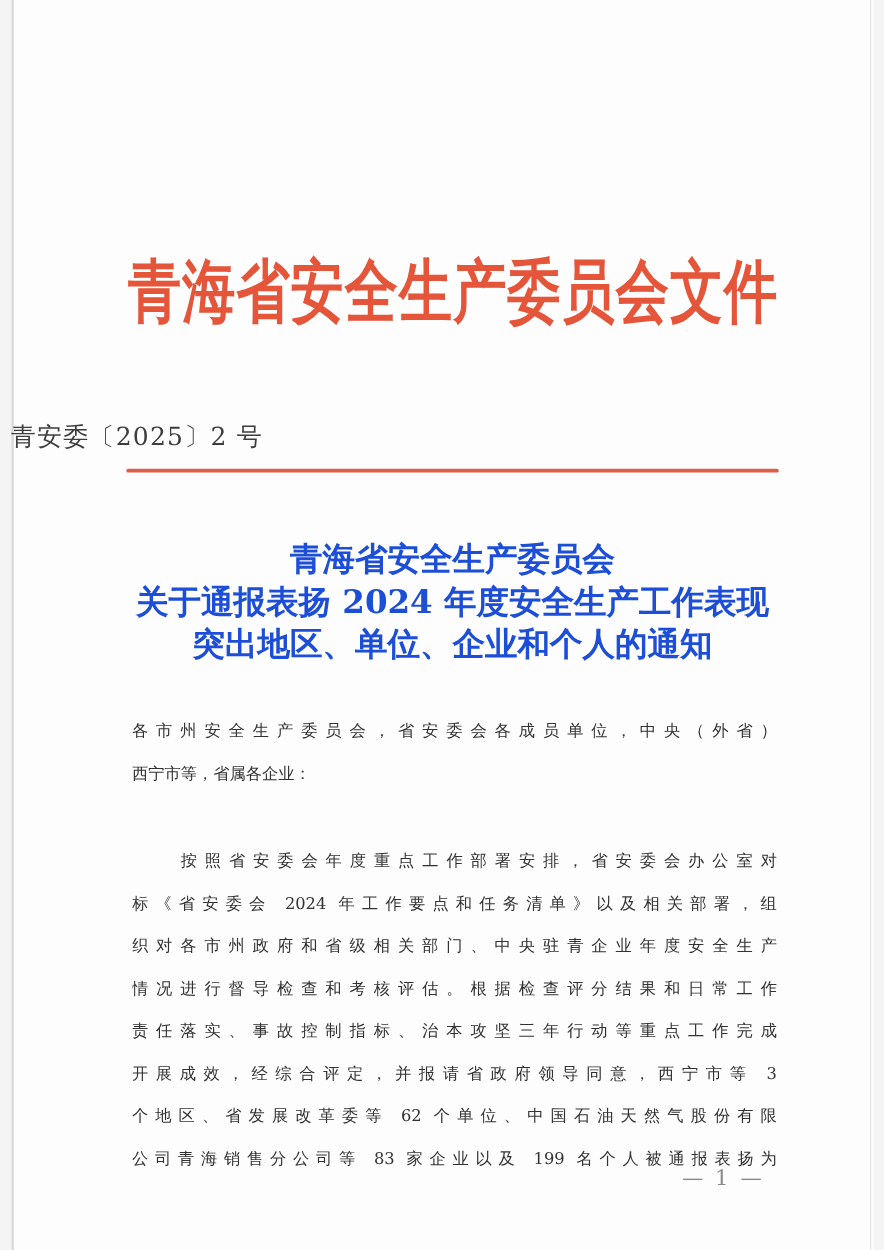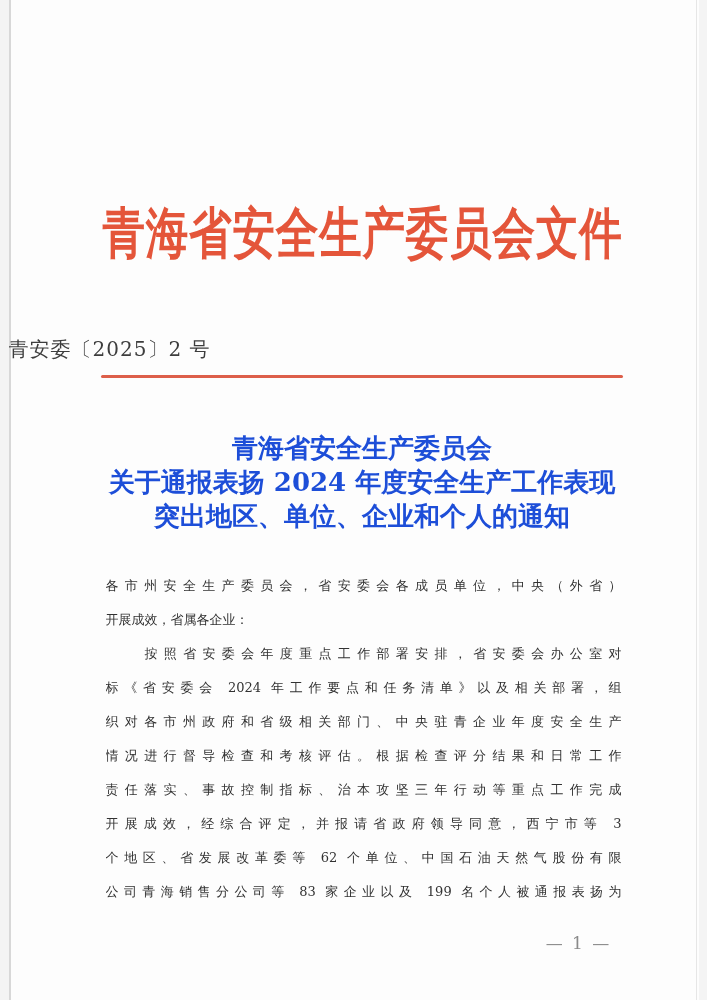--- a/index.html
+++ b/index.html
@@ -84,20 +84,21 @@
     line-height: 34px;
     text-align: justify;
     text-align-last: justify;
     overflow: hidden;
   }
   .body-line.short {
     text-align-last: left;
   }
   .body-line.indent {
     text-indent: 39px;
+    margin-top: 36px;
   }
   .page-number {
     position: absolute;
     top: 933px;
     left: 498px;
     width: 144px;
     text-align: center;
     font-size: 17px;
     color: #8a8a8a;
     letter-spacing: 2px;
@@ -117,21 +118,21 @@
   <div class="red-rule"></div>
 
   <div class="doc-title">
     <div>青海省安全生产委员会</div>
     <div>关于通报表扬 2024 年度安全生产工作表现</div>
     <div>突出地区、单位、企业和个人的通知</div>
   </div>
 
   <div class="body-block">
     <div class="body-line">各市州安全生产委员会，省安委会各成员单位，中央（外省）</div>
-    <div class="body-line short">开展成效，省属各企业：</div>
+    <div class="body-line short">西宁市等，省属各企业：</div>
     <div class="body-line indent">按照省安委会年度重点工作部署安排，省安委会办公室对</div>
     <div class="body-line">标《省安委会 2024 年工作要点和任务清单》以及相关部署，组</div>
     <div class="body-line">织对各市州政府和省级相关部门、中央驻青企业年度安全生产</div>
     <div class="body-line">情况进行督导检查和考核评估。根据检查评分结果和日常工作</div>
     <div class="body-line">责任落实、事故控制指标、治本攻坚三年行动等重点工作完成</div>
     <div class="body-line">开展成效，经综合评定，并报请省政府领导同意，西宁市等 3</div>
     <div class="body-line">个地区、省发展改革委等 62 个单位、中国石油天然气股份有限</div>
     <div class="body-line">公司青海销售分公司等 83 家企业以及 199 名个人被通报表扬为</div>
   </div>
 

